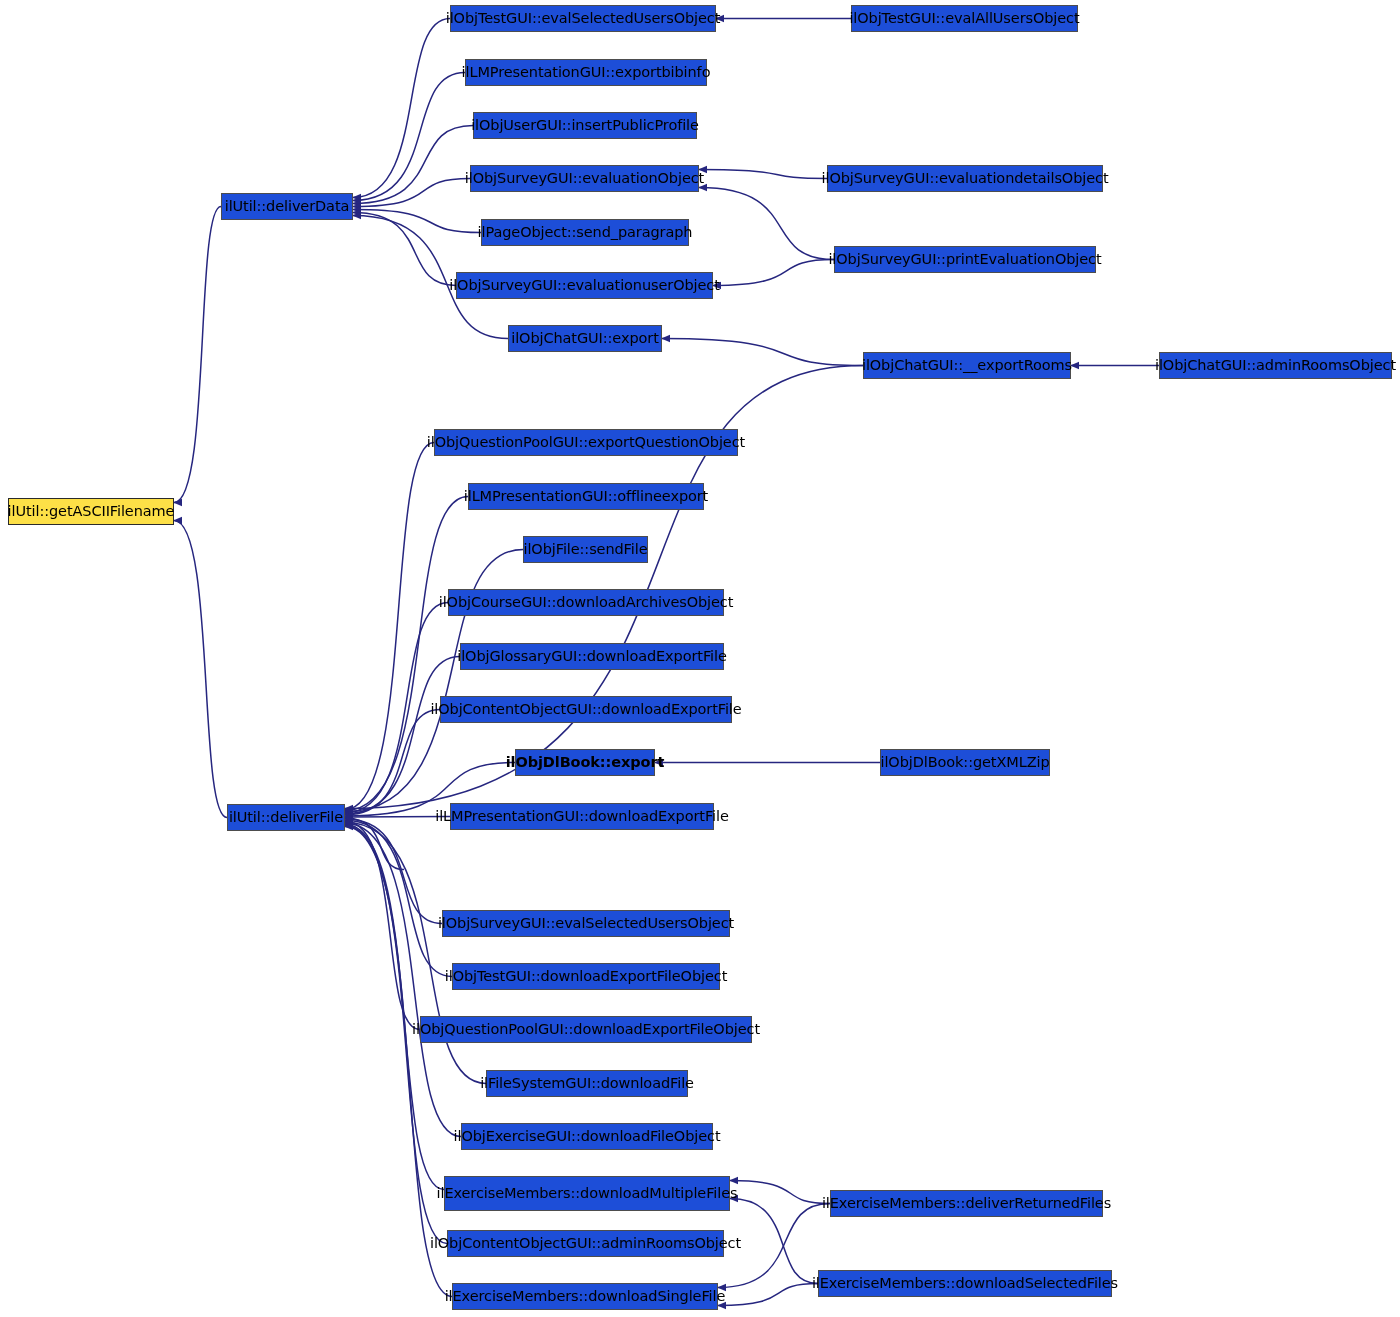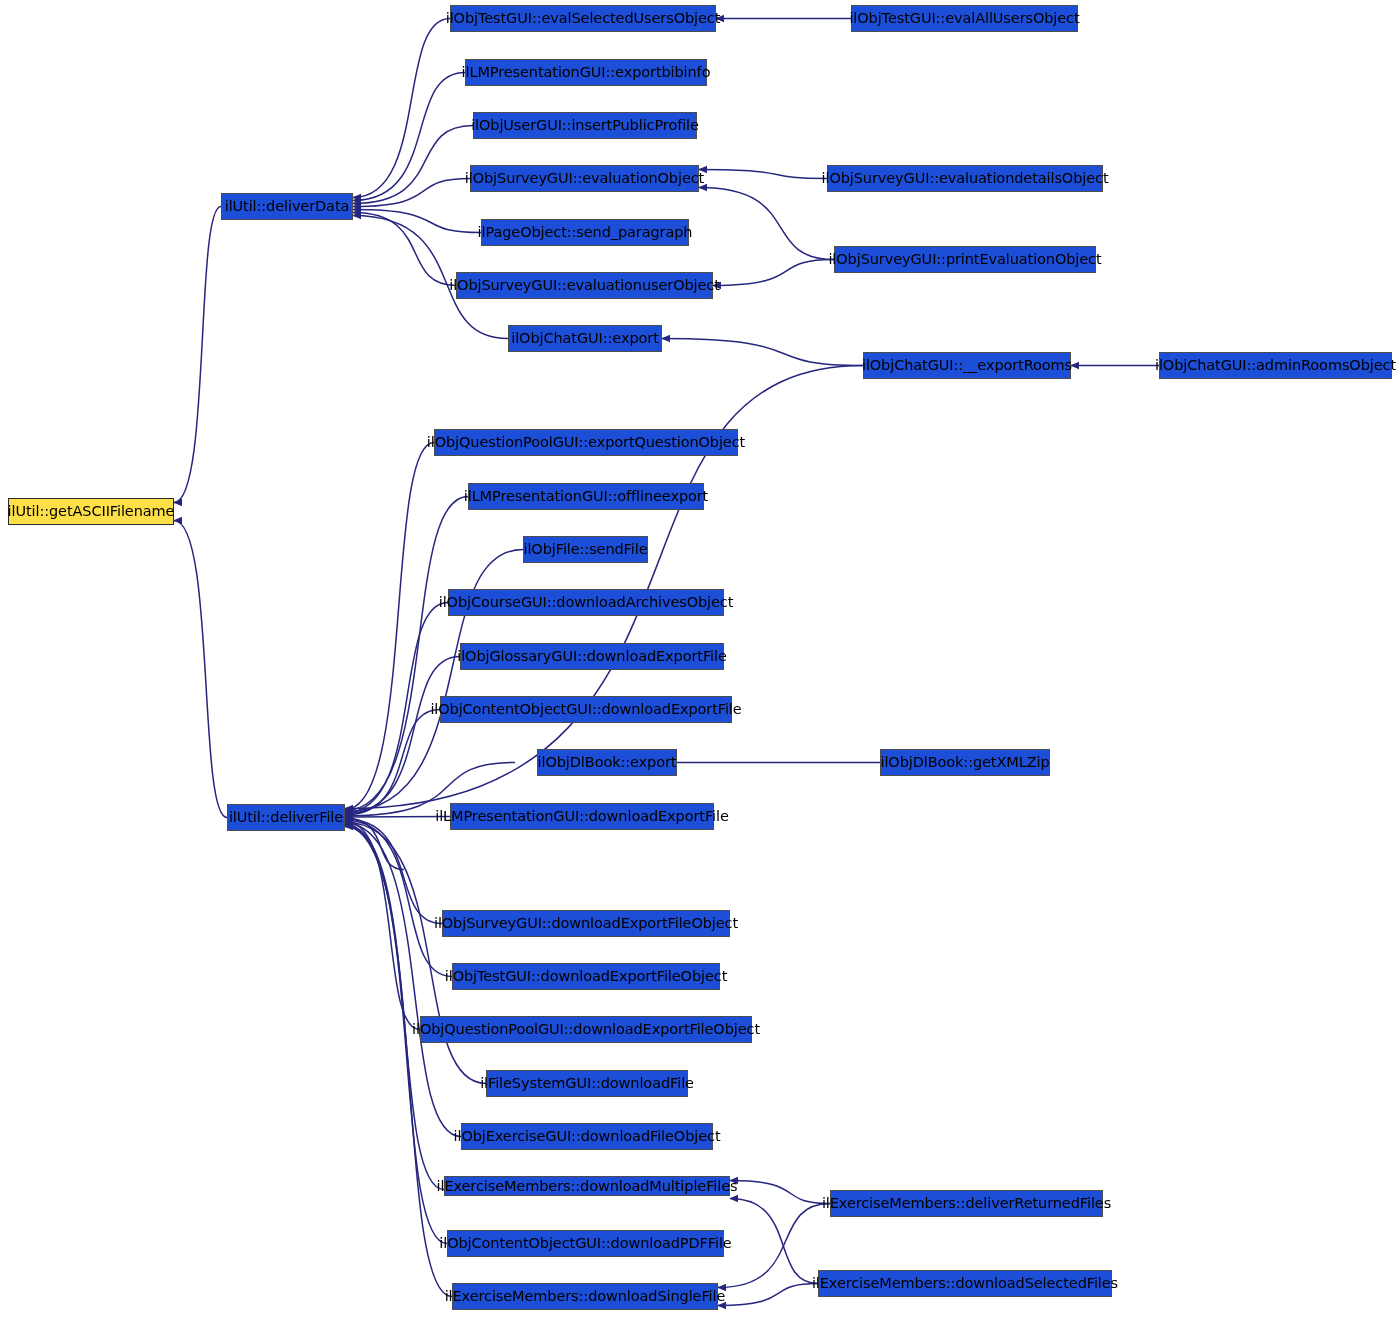--- a/index.html
+++ b/index.html
@@ -148,46 +148,46 @@
     </div>
     <div class="node" style="left: 448px; top: 589px; width: 276px; height: 27px;">
       <span>ilObjCourseGUI::downloadArchivesObject</span>
     </div>
     <div class="node" style="left: 460px; top: 643px; width: 264px; height: 27px;">
       <span>ilObjGlossaryGUI::downloadExportFile</span>
     </div>
     <div class="node" style="left: 440px; top: 696px; width: 292px; height: 27px;">
       <span>ilObjContentObjectGUI::downloadExportFile</span>
     </div>
-    <div class="node" style="left: 537px; top: 749px; width: 140px; height: 27px;">
+    <div class="node" style="left: 515px; top: 749px; width: 140px; height: 27px; font-weight: bold;">
       <span>ilObjDlBook::export</span>
     </div>
     <div class="node" style="left: 450px; top: 803px; width: 264px; height: 27px;">
       <span>ilLMPresentationGUI::downloadExportFile</span>
     </div>
     <div class="node" style="left: 442px; top: 910px; width: 288px; height: 27px;">
-      <span>ilObjSurveyGUI::downloadExportFileObject</span>
+      <span>ilObjSurveyGUI::evalSelectedUsersObject</span>
     </div>
     <div class="node" style="left: 452px; top: 963px; width: 268px; height: 27px;">
       <span>ilObjTestGUI::downloadExportFileObject</span>
     </div>
     <div class="node" style="left: 420px; top: 1016px; width: 332px; height: 27px;">
       <span>ilObjQuestionPoolGUI::downloadExportFileObject</span>
     </div>
     <div class="node" style="left: 486px; top: 1070px; width: 202px; height: 27px;">
       <span>ilFileSystemGUI::downloadFile</span>
     </div>
     <div class="node" style="left: 461px; top: 1123px; width: 252px; height: 27px;">
       <span>ilObjExerciseGUI::downloadFileObject</span>
     </div>
-    <div class="node" style="left: 444px; top: 1176px; width: 286px; height: 20px;">
+    <div class="node" style="left: 444px; top: 1176px; width: 286px; height: 35px;">
       <span>ilExerciseMembers::downloadMultipleFiles</span>
     </div>
     <div class="node" style="left: 447px; top: 1230px; width: 277px; height: 27px;">
-      <span>ilObjContentObjectGUI::downloadPDFFile</span>
+      <span>ilObjContentObjectGUI::adminRoomsObject</span>
     </div>
     <div class="node" style="left: 452px; top: 1283px; width: 266px; height: 27px;">
       <span>ilExerciseMembers::downloadSingleFile</span>
     </div>
     <div class="node" style="left: 830px; top: 1190px; width: 273px; height: 27px;">
       <span>ilExerciseMembers::deliverReturnedFiles</span>
     </div>
     <div class="node" style="left: 818px; top: 1270px; width: 294px; height: 27px;">
       <span>ilExerciseMembers::downloadSelectedFiles</span>
     </div>

